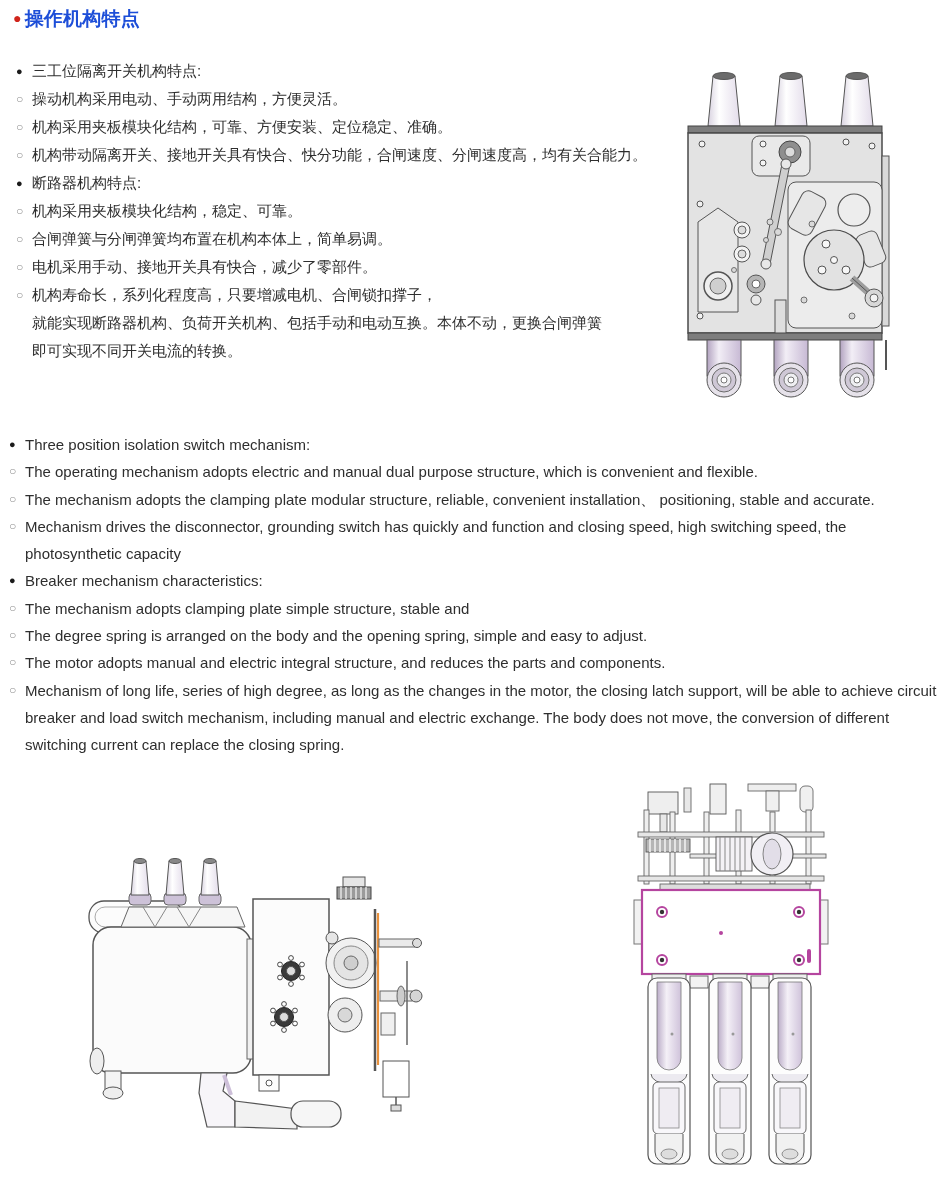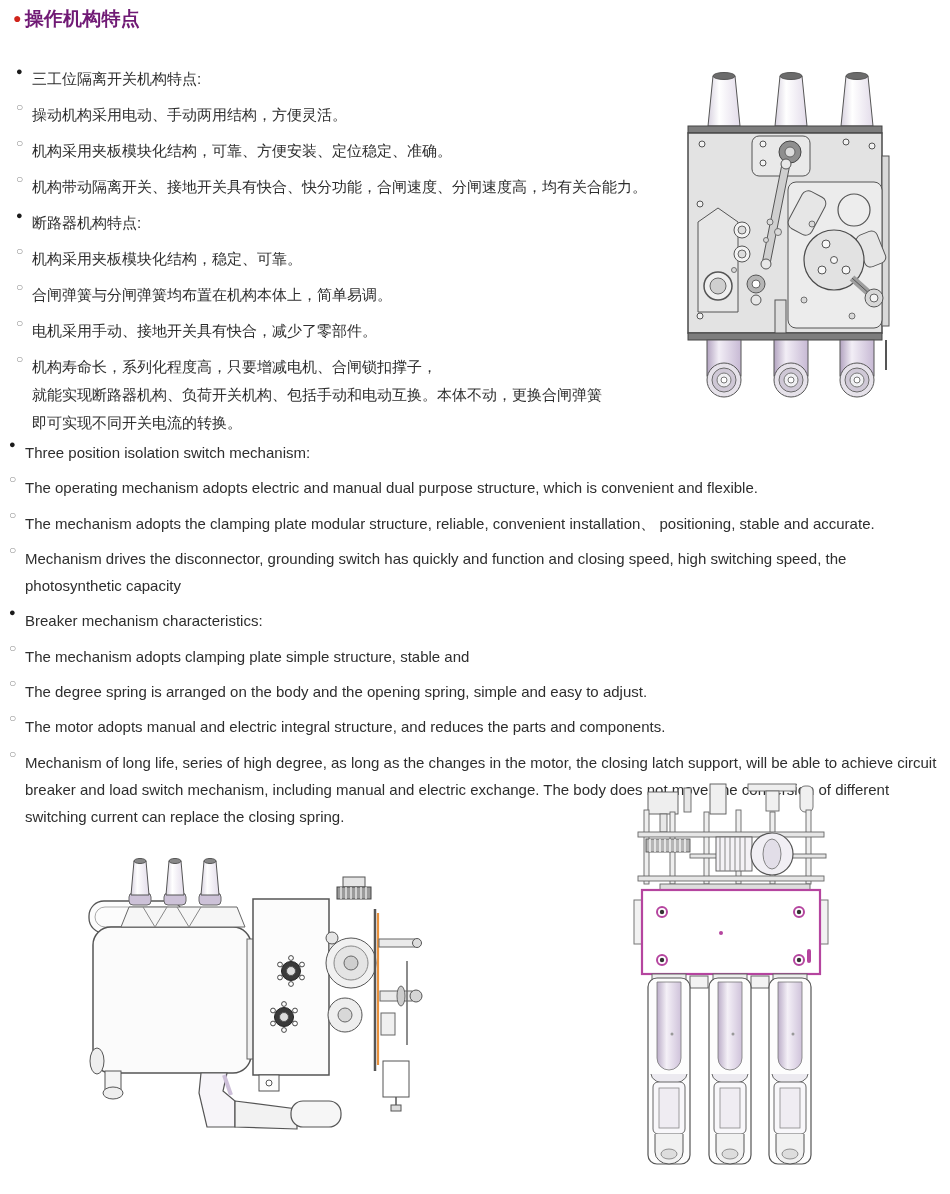--- a/index.html
+++ b/index.html
@@ -2,27 +2,27 @@
 <html><head>
 <meta charset="utf-8">
 <style>
   html,body{margin:0;padding:0;background:#fff;}
   .page{position:relative;width:950px;height:1194px;background:#ffffff;overflow:hidden;
         font-family:"Liberation Sans",sans-serif;color:#2e2e2e;}
   
   .hdr{position:absolute;left:13px;top:6px;display:flex;align-items:baseline;
        font-weight:bold;font-size:19px;letter-spacing:0.2px;}
   .hdr .dot{color:#d0241b;font-size:14px;margin-right:3px;transform:translateY(-2px);}
-  .hdr .cn{color:#701a75;}
+  .hdr .cn{color:#1d4ed8;}
   .hdr .en{color:#a6a6a6;margin-left:7px;}
   
   .list{position:absolute;display:flex;flex-direction:column;}
   .row{display:flex;align-items:flex-start;}
   .bullet{flex:0 0 16px;}
-  .txt{white-space:pre-line;flex:1;margin-top:8px;}
+  .txt{white-space:pre-line;flex:1;}
   .cn-list{left:16px;top:57px;width:652px;font-size:15px;}
   .cn-list .row{line-height:28px;}
   .cn-list .bullet{font-size:11px;line-height:28px;}
   .en-list{left:9px;top:431px;width:934px;font-size:15px;}
   .en-list .row{line-height:27.3px;}
   .en-list .bullet{font-size:11px;line-height:27.3px;}
   .row.head .bullet{color:#1b1b1b;}
   .row.sub  .bullet{color:#8f8f8f;font-size:12px;}
   
   .fig{position:absolute;}

